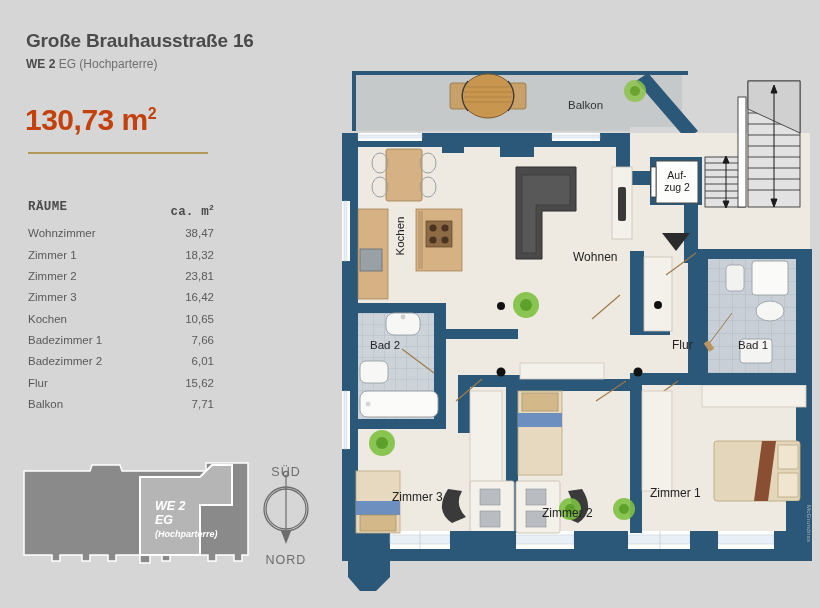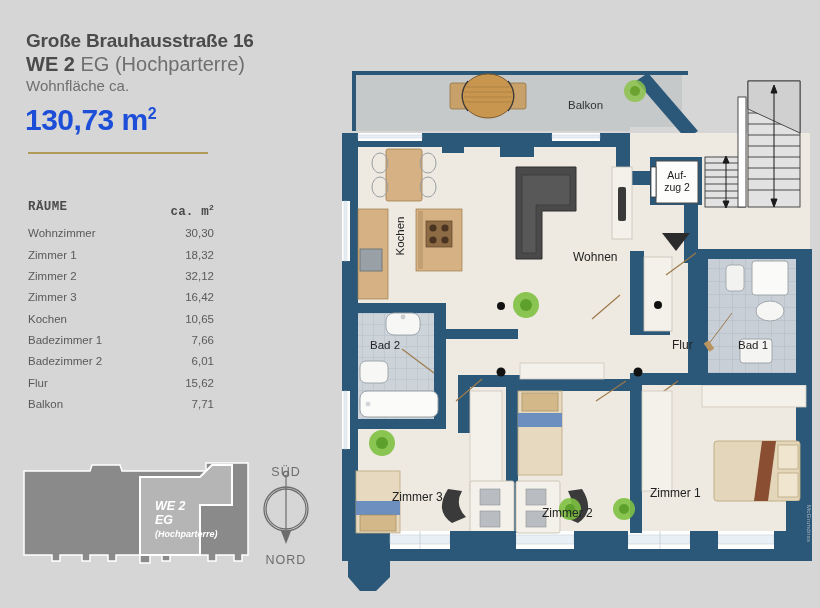--- a/index.html
+++ b/index.html
@@ -8,24 +8,24 @@
     background:#d6d6d6;
     font-family:"Liberation Sans", sans-serif;
     color:#555;
   }
   #root{position:relative;width:820px;height:608px;margin-top:21px;}
 
   
   .info{position:absolute;left:0;top:0;width:330px;height:608px;}
   .addr{position:absolute;left:26px;top:8px;width:300px;}
   .addr .l1{font-size:19px;font-weight:bold;color:#4b4b4b;letter-spacing:-0.2px;line-height:24px;}
-  .addr .l2{font-size:20px;color:#6f6f6f;line-height:22px;}
+  .addr .l2{font-size:12px;color:#6f6f6f;line-height:22px;}
   .addr .l2 b{color:#4b4b4b;font-weight:bold;}
   .addr .l3{font-size:15px;color:#6f6f6f;line-height:21px;}
-  .area{position:absolute;left:25px;top:82px;font-size:30px;font-weight:bold;color:#1d4ed8;letter-spacing:-0.5px;}
+  .area{position:absolute;left:25px;top:82px;font-size:30px;font-weight:bold;color:#c2410c;letter-spacing:-0.5px;}
   .area sup{font-size:16px;vertical-align:super;}
   .rule{position:absolute;left:28px;top:131px;width:180px;height:2px;background:#b09a5a;}
 
   .tbl{position:absolute;left:28px;top:176px;width:186px;font-size:11.5px;color:#5a5a5a;}
   .tbl .hd{font-weight:bold;color:#4b4b4b;font-size:12.5px;letter-spacing:.4px;font-family:Liberation Mono, monospace;}
   .tbl .row{display:flex;justify-content:space-between;line-height:21.3px;white-space:nowrap;}
   .tbl .row .v{font-variant-numeric:tabular-nums;}
   .tbl .hd .v{letter-spacing:.2px;}
   .tbl .hd .v sup{font-size:8px;}
 
@@ -51,43 +51,42 @@
 </head>
 <body>
 
 <div id="root">
 
   <div class="info">
 
     <div class="addr">
       <div class="l1">Große Brauhausstraße 16</div>
       <div class="l2"><b>WE 2</b><span> EG (Hochparterre)</span></div>
-      <div class="l3">Wohnfläche ca.</div>
     </div>
 
     <div class="area"><span>130,73 m</span><sup>2</sup></div>
 
     <div class="rule"></div>
 
     <div class="tbl">
       <div class="row hd">
         <span>RÄUME</span>
         <span class="v"><span>ca.  m</span><sup>2</sup></span>
       </div>
       <div class="row">
         <span>Wohnzimmer</span>
-        <span class="v">30,30</span>
+        <span class="v">38,47</span>
       </div>
       <div class="row">
         <span>Zimmer 1</span>
         <span class="v">18,32</span>
       </div>
       <div class="row">
         <span>Zimmer 2</span>
-        <span class="v">32,12</span>
+        <span class="v">23,81</span>
       </div>
       <div class="row">
         <span>Zimmer 3</span>
         <span class="v">16,42</span>
       </div>
       <div class="row">
         <span>Kochen</span>
         <span class="v">10,65</span>
       </div>
       <div class="row">

